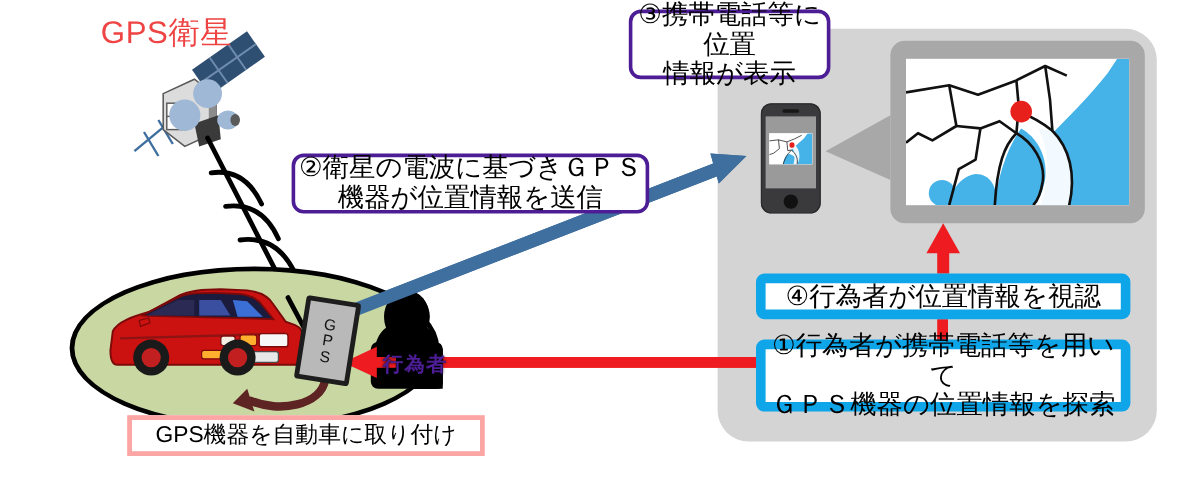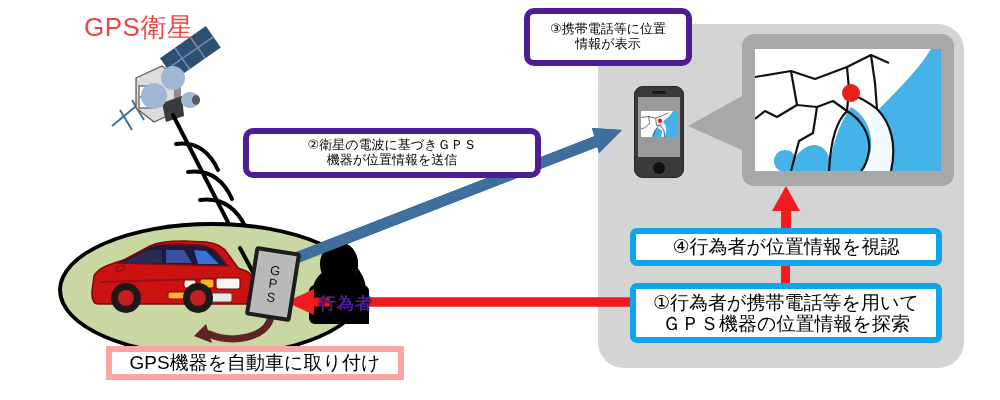--- a/index.html
+++ b/index.html
@@ -23,31 +23,31 @@
   .callout{
     box-sizing:border-box;
     background:#ffffff;
     display:flex;align-items:center;justify-content:center;
     text-align:center;
     line-height:1.12;
     color:#000;
     white-space:pre-line;
   }
   .callout-blue{
-    border:6px solid #4c1d95;
+    border:3px solid #4c1d95;
     border-radius:10px;
-    font-size:13px;
+    font-size:22px;
   }
   .callout-red{
-    border:6px solid #0ea5e9;
+    border:8px solid #0ea5e9;
     border-radius:7px;
-    font-size:19px;
+    font-size:22px;
   }
   .callout-black{
-    border:6px solid #fca5a5;
+    border:4px solid #fca5a5;
     border-radius:0;
     font-size:19px;
   }
 
   
   .box3{left:524px;top:8px;width:168px;height:58px;}
   .box2{left:243px;top:128px;width:298px;height:50px;}
   .box4{left:630px;top:228px;width:312px;height:38px;}
   .box1{left:630px;top:283px;width:312px;height:60px;}
   .box-attach{left:106px;top:346px;width:298px;height:34px;}

